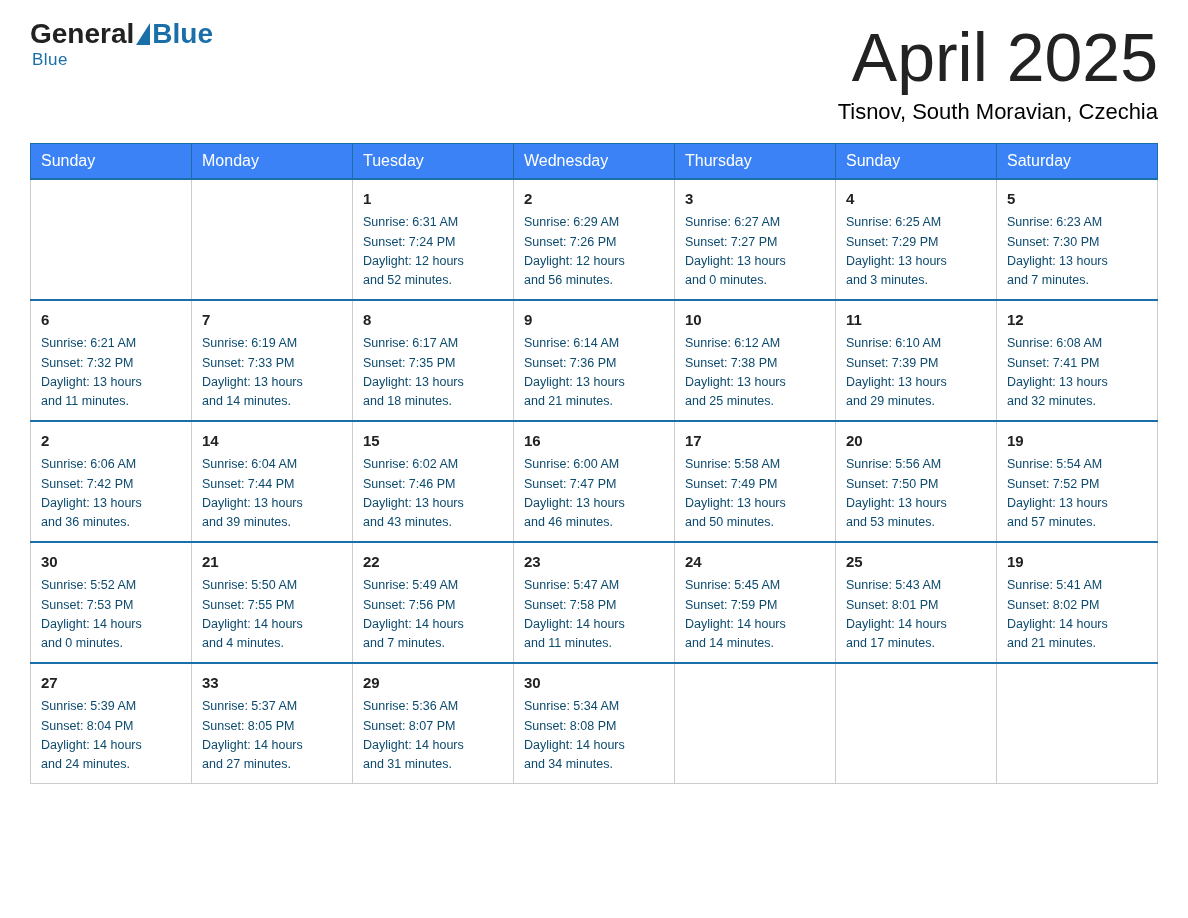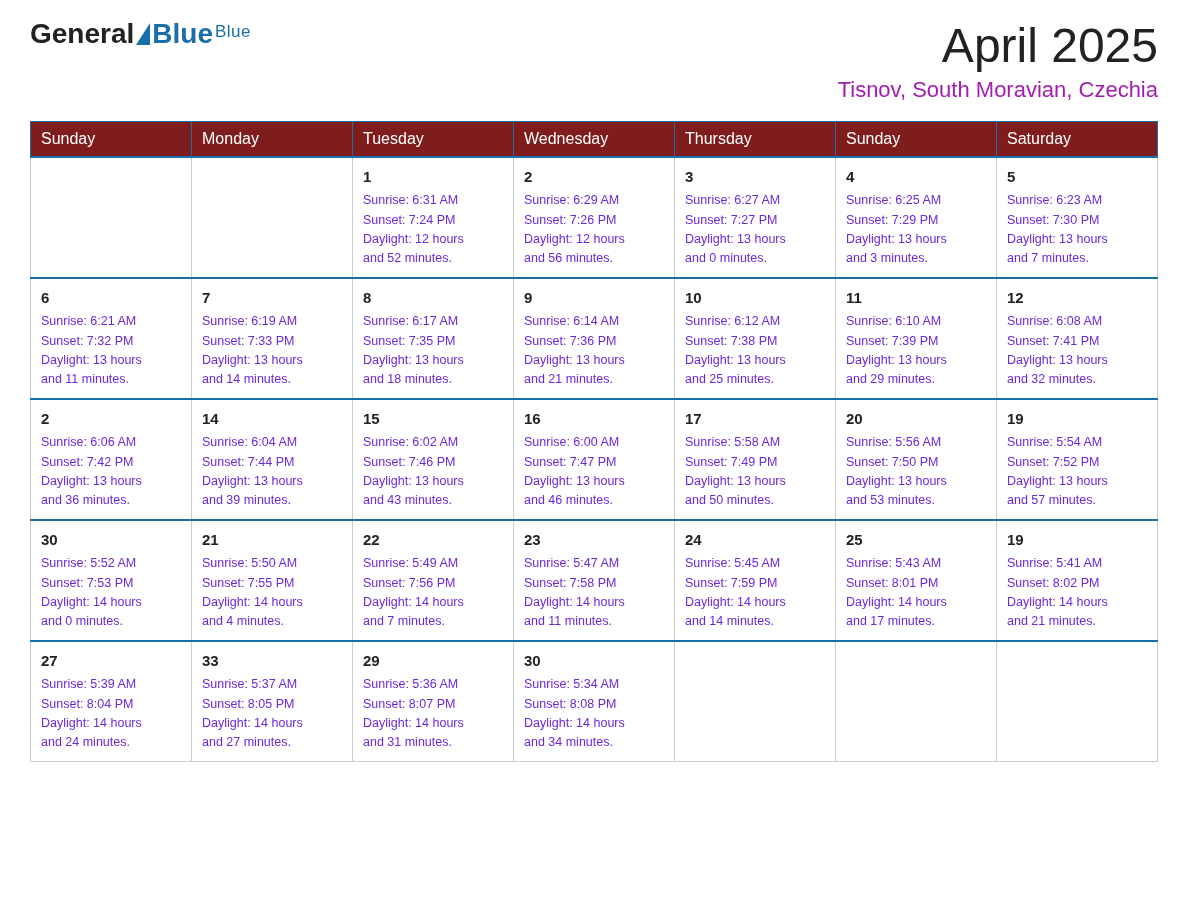--- a/index.html
+++ b/index.html
@@ -14,21 +14,21 @@
 
     .header-area {
       display: flex;
       justify-content: space-between;
       align-items: flex-start;
       margin-bottom: 18px;
     }
 
     .logo-area {
       display: flex;
-      flex-direction: row;
+      flex-direction: column;
       align-items: flex-start;
     }
 
     .logo-text {
       display: flex;
       align-items: center;
       font-size: 28px;
       font-weight: bold;
       color: #222;
       line-height: 1;
@@ -61,40 +61,40 @@
       margin-top: 2px;
       margin-left: 2px;
       letter-spacing: 0.5px;
     }
 
     .title-area {
       text-align: right;
     }
 
     .month-title {
-      font-size: 48px;
+      font-size: 68px;
       font-weight: normal;
       color: #222;
       line-height: 1.1;
     }
 
     .location-title {
       font-size: 22px;
-      color: #a21caf;
+      color: #000000;
       margin-top: 4px;
     }
 
     .calendar-table {
       width: 100%;
       border-collapse: collapse;
       table-layout: fixed;
     }
 
     .calendar-table th {
-      background-color: #7f1d1d;
+      background-color: #3b82f6;
       color: #fff;
       font-size: 16px;
       font-weight: normal;
       padding: 8px 10px;
       text-align: left;
       border: 1px solid #1a6fa8;
     }
 
     .calendar-table td {
       vertical-align: top;
@@ -110,21 +110,21 @@
     .day-number {
       font-size: 15px;
       font-weight: bold;
       color: #222;
       display: block;
       margin-bottom: 3px;
     }
 
     .day-info {
       font-size: 12.5px;
-      color: #6d28d9;
+      color: #0c4a6e;
       line-height: 1.55;
     }
 
     .empty-cell {
       border-top: 2px solid #1a6fa8;
       background: #fff;
     }
 
     tr td:first-child {
       border-left: 1px solid #ccc;

